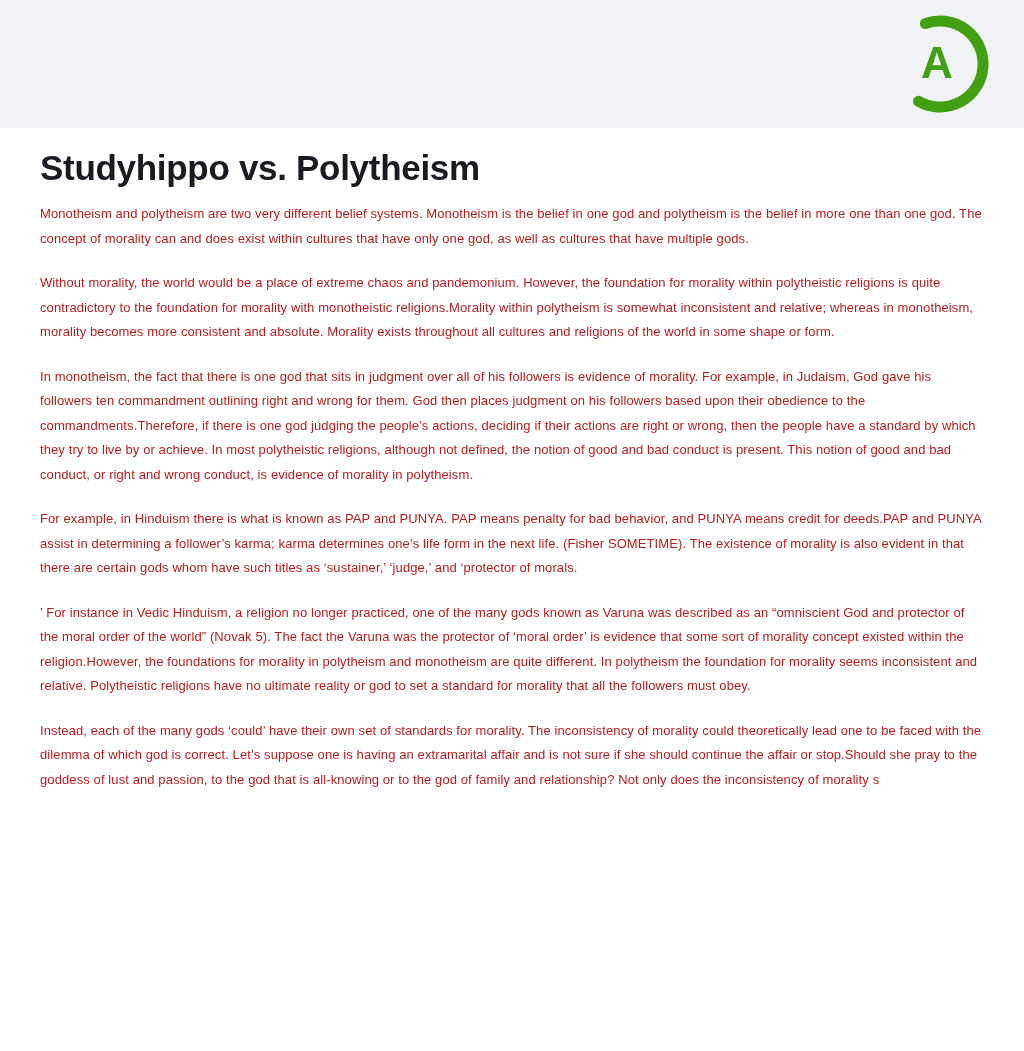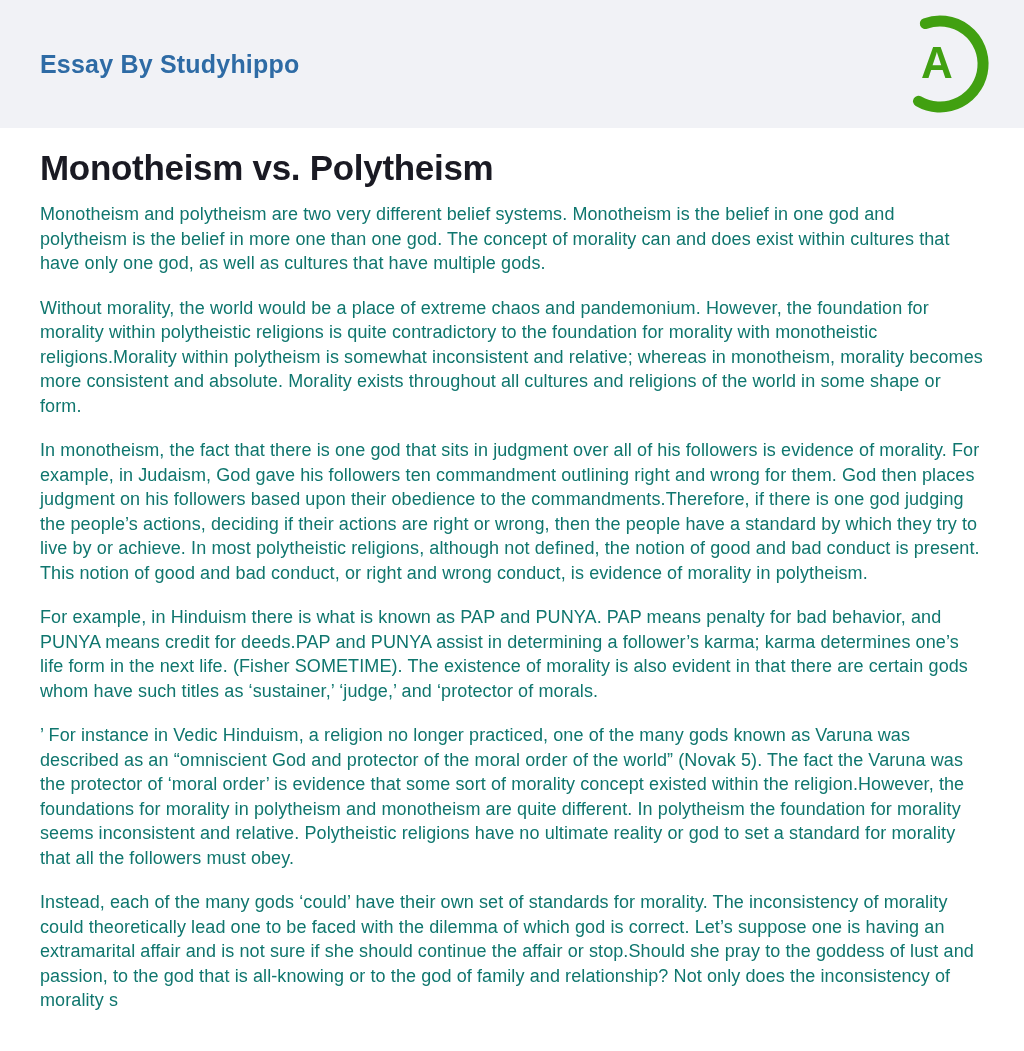--- a/index.html
+++ b/index.html
@@ -38,45 +38,44 @@
   .logo { width: 100px; height: 104px; display: block; }
   .main { padding: 20px 40px 0 40px; }
   .essay-title {
     color: #1a1a23;
     font-size: 35px;
     font-weight: 700;
     letter-spacing: -0.3px;
     margin-bottom: 14px;
   }
   .essay-body p {
-    color: #0f766e;
-    font-size: 18px;
+    color: #b91c1c;
+    font-size: 13px;
     line-height: 24.5px;
     margin-bottom: 20px;
     letter-spacing: 0.1px;
   }
 </style>
 </head>
 <body>
 
 <div class="page">
 
   <div class="header">
     <div class="header-text">
-      <div class="site-title">Essay By Studyhippo</div>
     </div>
 
     <svg class="logo" viewBox="0 0 100 104" aria-hidden="true">
       <path d="M 35.3 11.6 A 43 43 0 1 1 28.5 89.2" fill="none" stroke="#41a011" stroke-width="11" stroke-linecap="round"></path>
       <text x="47" y="66" text-anchor="middle" font-family="Liberation Sans, sans-serif" font-size="44" font-weight="bold" fill="#41a011">A</text>
     </svg>
   </div>
 
   <div class="main">
-    <h1 class="essay-title">Monotheism vs. Polytheism</h1>
+    <h1 class="essay-title">Studyhippo vs. Polytheism</h1>
     <div class="essay-body">
         <p>Monotheism and polytheism are two very different belief systems. Monotheism is the belief in one god and polytheism is the belief in more one than one god. The concept of morality can and does exist within cultures that have only one god, as well as cultures that have multiple gods.</p>
         <p>Without morality, the world would be a place of extreme chaos and pandemonium. However, the foundation for morality within polytheistic religions is quite contradictory to the foundation for morality with monotheistic religions.Morality within polytheism is somewhat inconsistent and relative; whereas in monotheism, morality becomes more consistent and absolute. Morality exists throughout all cultures and religions of the world in some shape or form.</p>
         <p>In monotheism, the fact that there is one god that sits in judgment over all of his followers is evidence of morality. For example, in Judaism, God gave his followers ten commandment outlining right and wrong for them. God then places judgment on his followers based upon their obedience to the commandments.Therefore, if there is one god judging the people’s actions, deciding if their actions are right or wrong, then the people have a standard by which they try to live by or achieve. In most polytheistic religions, although not defined, the notion of good and bad conduct is present. This notion of good and bad conduct, or right and wrong conduct, is evidence of morality in polytheism.</p>
         <p>For example, in Hinduism there is what is known as PAP and PUNYA. PAP means penalty for bad behavior, and PUNYA means credit for deeds.PAP and PUNYA assist in determining a follower’s karma; karma determines one’s life form in the next life. (Fisher SOMETIME). The existence of morality is also evident in that there are certain gods whom have such titles as ‘sustainer,’ ‘judge,’ and ‘protector of morals.</p>
         <p>’ For instance in Vedic Hinduism, a religion no longer practiced, one of the many gods known as Varuna was described as an “omniscient God and protector of the moral order of the world” (Novak 5). The fact the Varuna was the protector of ‘moral order’ is evidence that some sort of morality concept existed within the religion.However, the foundations for morality in polytheism and monotheism are quite different. In polytheism the foundation for morality seems inconsistent and relative. Polytheistic religions have no ultimate reality or god to set a standard for morality that all the followers must obey.</p>
         <p>Instead, each of the many gods ‘could’ have their own set of standards for morality. The inconsistency of morality could theoretically lead one to be faced with the dilemma of which god is correct. Let’s suppose one is having an extramarital affair and is not sure if she should continue the affair or stop.Should she pray to the goddess of lust and passion, to the god that is all-knowing or to the god of family and relationship? Not only does the inconsistency of morality s</p>
       </div>
   </div>
 

